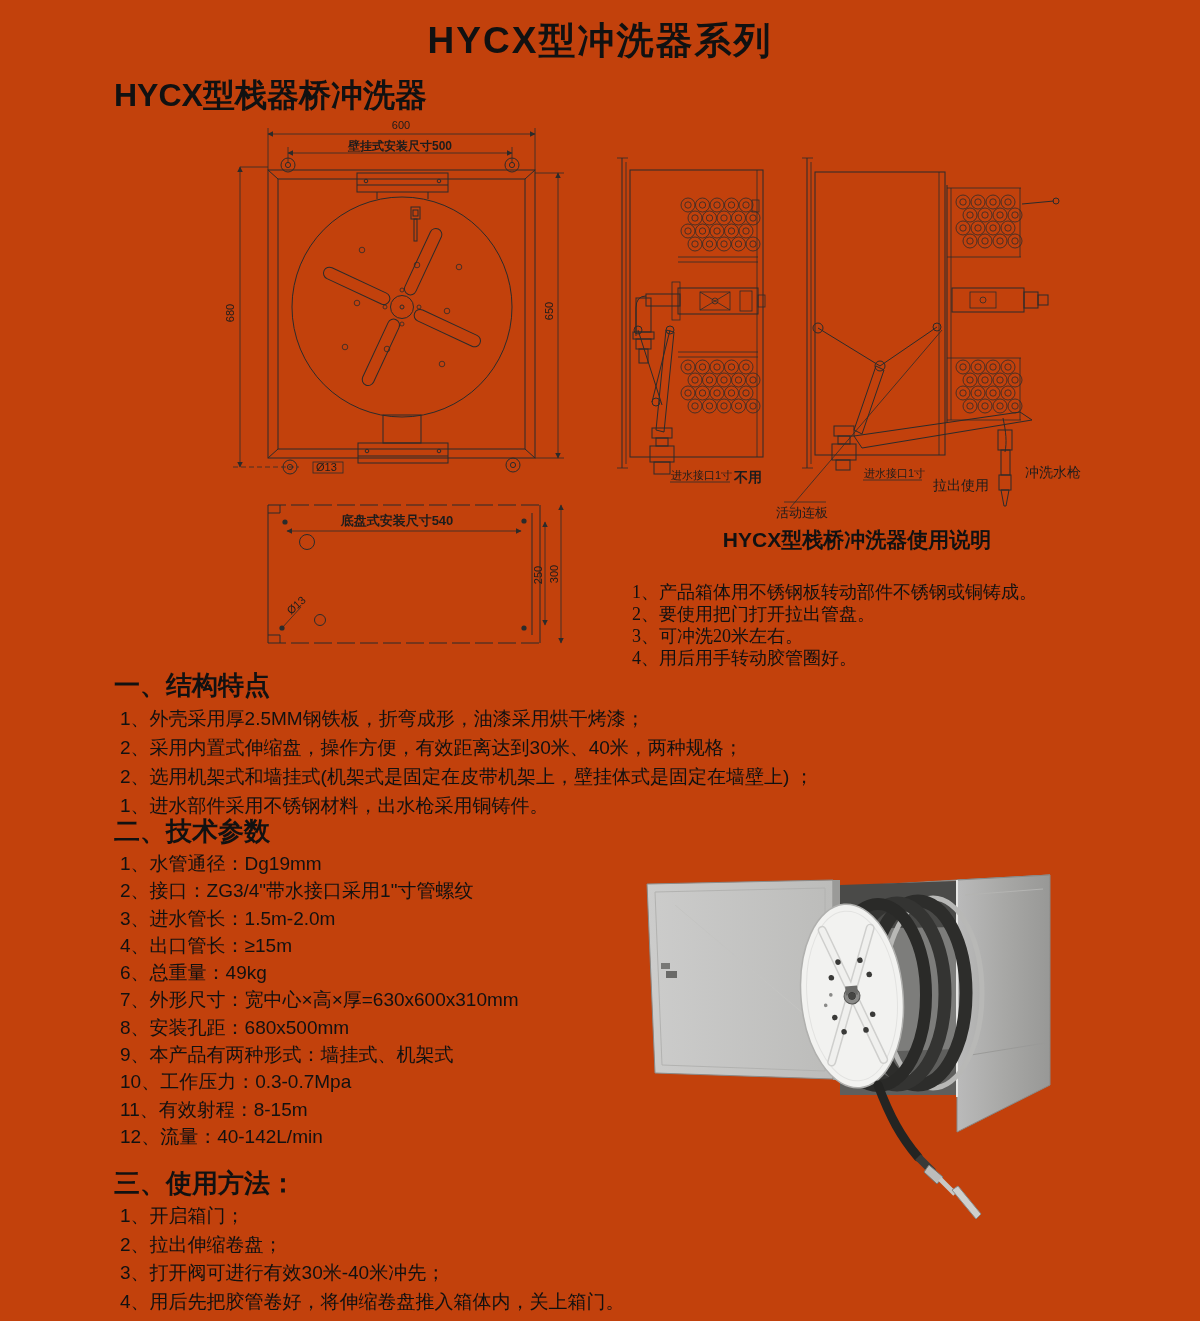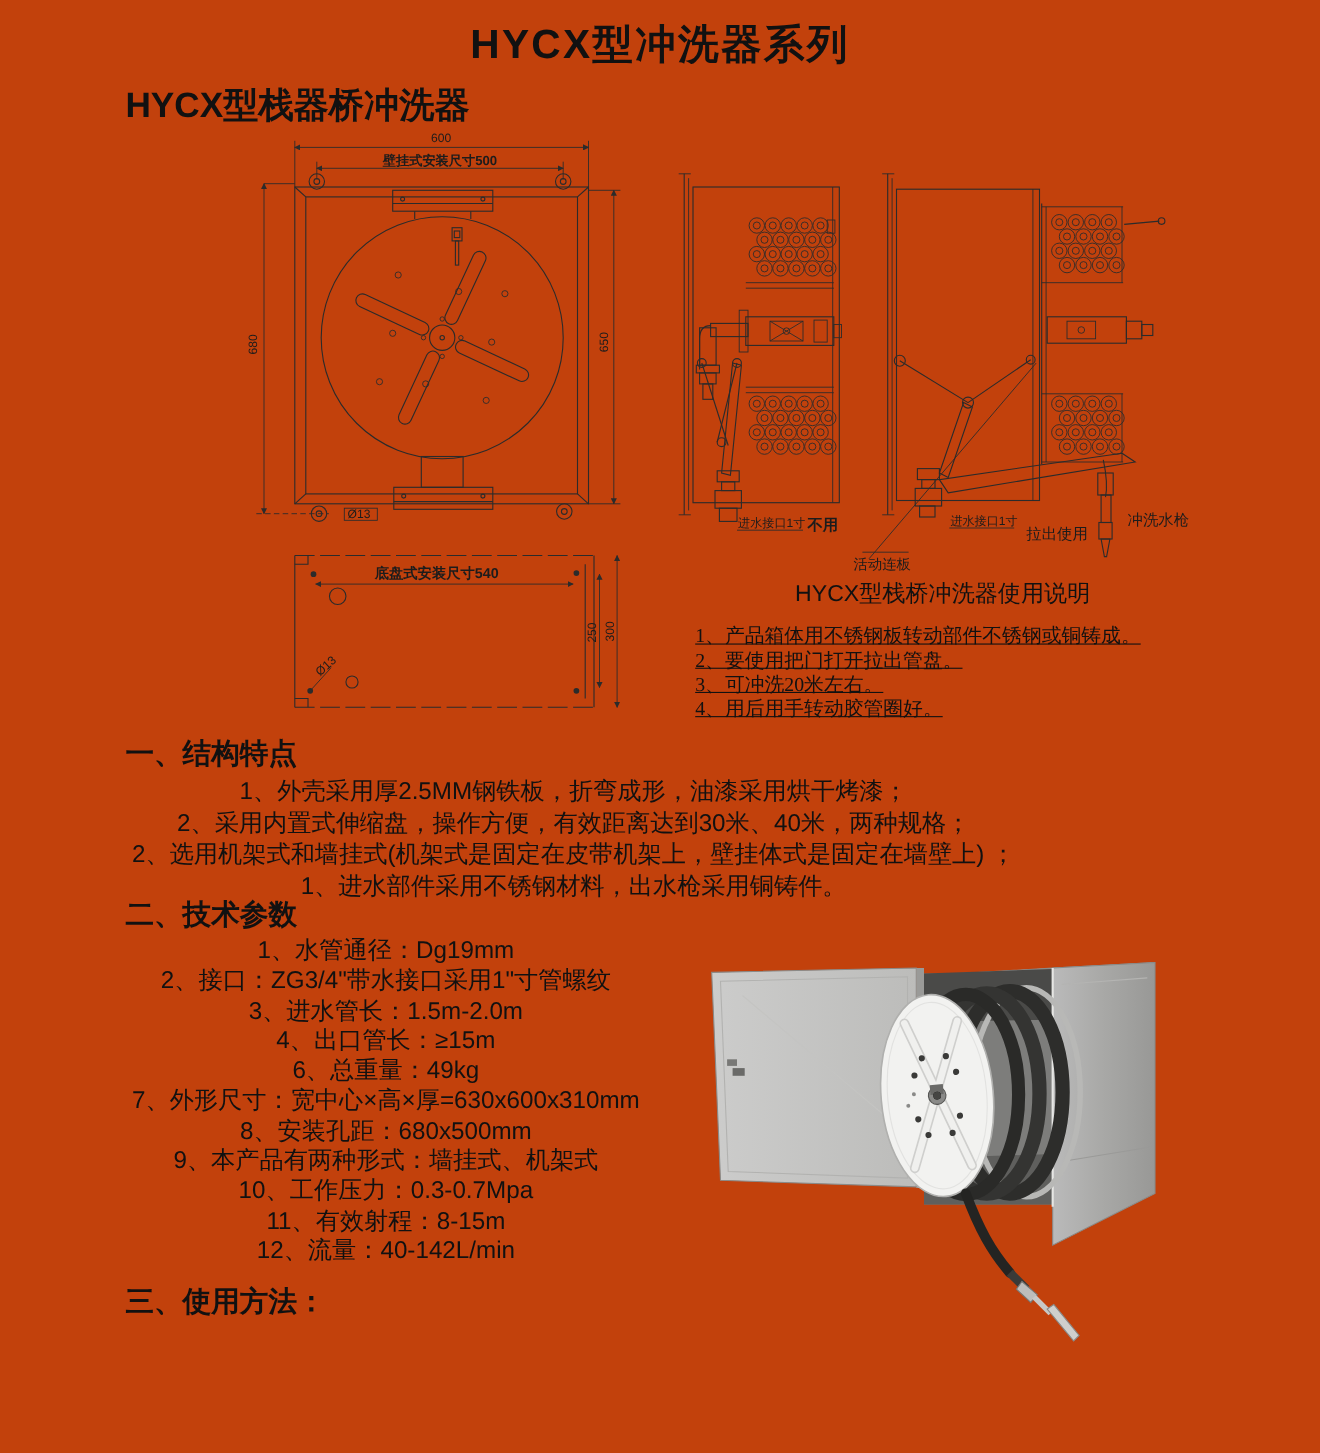--- a/index.html
+++ b/index.html
@@ -4,26 +4,26 @@
 <style>
   html,body{margin:0;padding:0;background:#fff;}
   .page{position:relative;width:1200px;height:1321px;background:#c2410c;color:#111;
         font-family:"Liberation Sans",sans-serif;overflow:hidden;}
   .abs{position:absolute;}
   .title{position:absolute;top:16px;left:0;width:100%;text-align:center;
          font-size:37px;font-weight:bold;letter-spacing:2px;margin:0;}
   .subtitle{position:absolute;top:74px;left:114px;font-size:32px;font-weight:bold;margin:0;}
   .section{position:absolute;left:114px;}
   .sec-heading{font-size:26px;font-weight:bold;line-height:26px;margin:0 0 6px 0;}
-  .sec-list{list-style:none;margin:0;padding:0 0 0 6px;font-size:22px;text-align:center;}
+  .sec-list{list-style:none;margin:0;padding:0 0 0 6px;font-size:19px;}
   .lh29 li{line-height:29px;} .lh27 li{line-height:27.3px;} .lh28 li{line-height:28.5px;}
   .usage{position:absolute;left:622px;top:526px;width:470px;}
-  .usage-heading{font-size:21px;font-weight:normal;text-align:center;line-height:27px;margin:0 0 14px 0;}
+  .usage-heading{font-size:21px;font-weight:bold;text-align:center;line-height:27px;margin:0 0 28px 0;}
   .usage-list{list-style:none;margin:0;padding:0 0 0 10px;
-              font-family:"Liberation Serif",serif;font-size:18px;text-decoration:underline;}
+              font-family:"Liberation Serif",serif;font-size:18px;}
   .usage-list li{line-height:22px;}
   svg{position:absolute;}
   svg text{fill:#1c1c1c;font-family:"Liberation Sans",sans-serif;}
   .ln{stroke:#2b2b2b;stroke-width:1;fill:none;}
   .lnT{stroke:#2b2b2b;stroke-width:0.8;fill:none;}
   .dim{font-size:11px;}
   .dimB{font-size:12px;font-weight:bold;}
   .lbl{font-size:11px;}
   .lblM{font-size:13px;}
   .lblL{font-size:14px;}
@@ -349,20 +349,26 @@
       <li>8、安装孔距：680x500mm</li>
       <li>9、本产品有两种形式：墙挂式、机架式</li>
       <li>10、工作压力：0.3-0.7Mpa</li>
       <li>11、有效射程：8-15m</li>
       <li>12、流量：40-142L/min</li>
     </ul>
   </div>
 
   <div class="section" style="top:1170px;">
     <h3 class="sec-heading">三、使用方法：</h3>
+    <ul class="sec-list lh28">
+      <li>1、开启箱门；</li>
+      <li>2、拉出伸缩卷盘；</li>
+      <li>3、打开阀可进行有效30米-40米冲先；</li>
+      <li>4、用后先把胶管卷好，将伸缩卷盘推入箱体内，关上箱门。</li>
+    </ul>
   </div>
 
   <svg class="abs" style="left:635px;top:865px;" width="480" height="385" viewBox="0 0 480 385">
     <defs>
       <linearGradient id="doorGrad" x1="0" y1="0" x2="1" y2="0">
         <stop offset="0" stop-color="#cccccb"></stop>
           <stop offset="1" stop-color="#bcbcba"></stop>
       </linearGradient>
       <linearGradient id="sideGrad" x1="0" y1="0" x2="1" y2="0">
         <stop offset="0" stop-color="#bababa"></stop>

